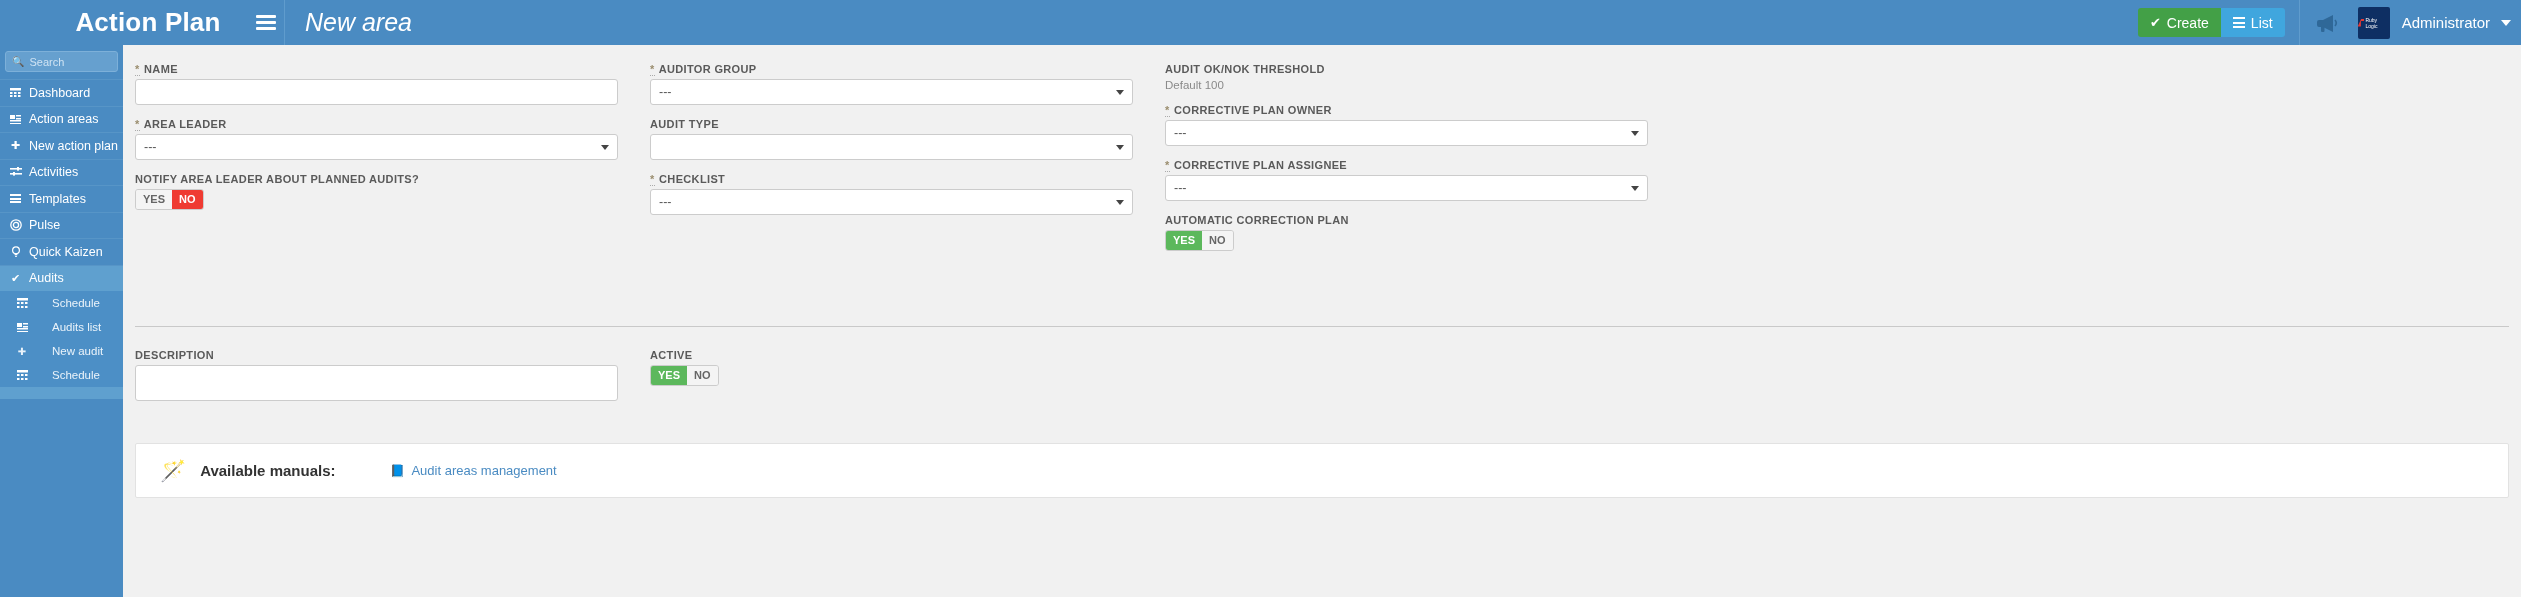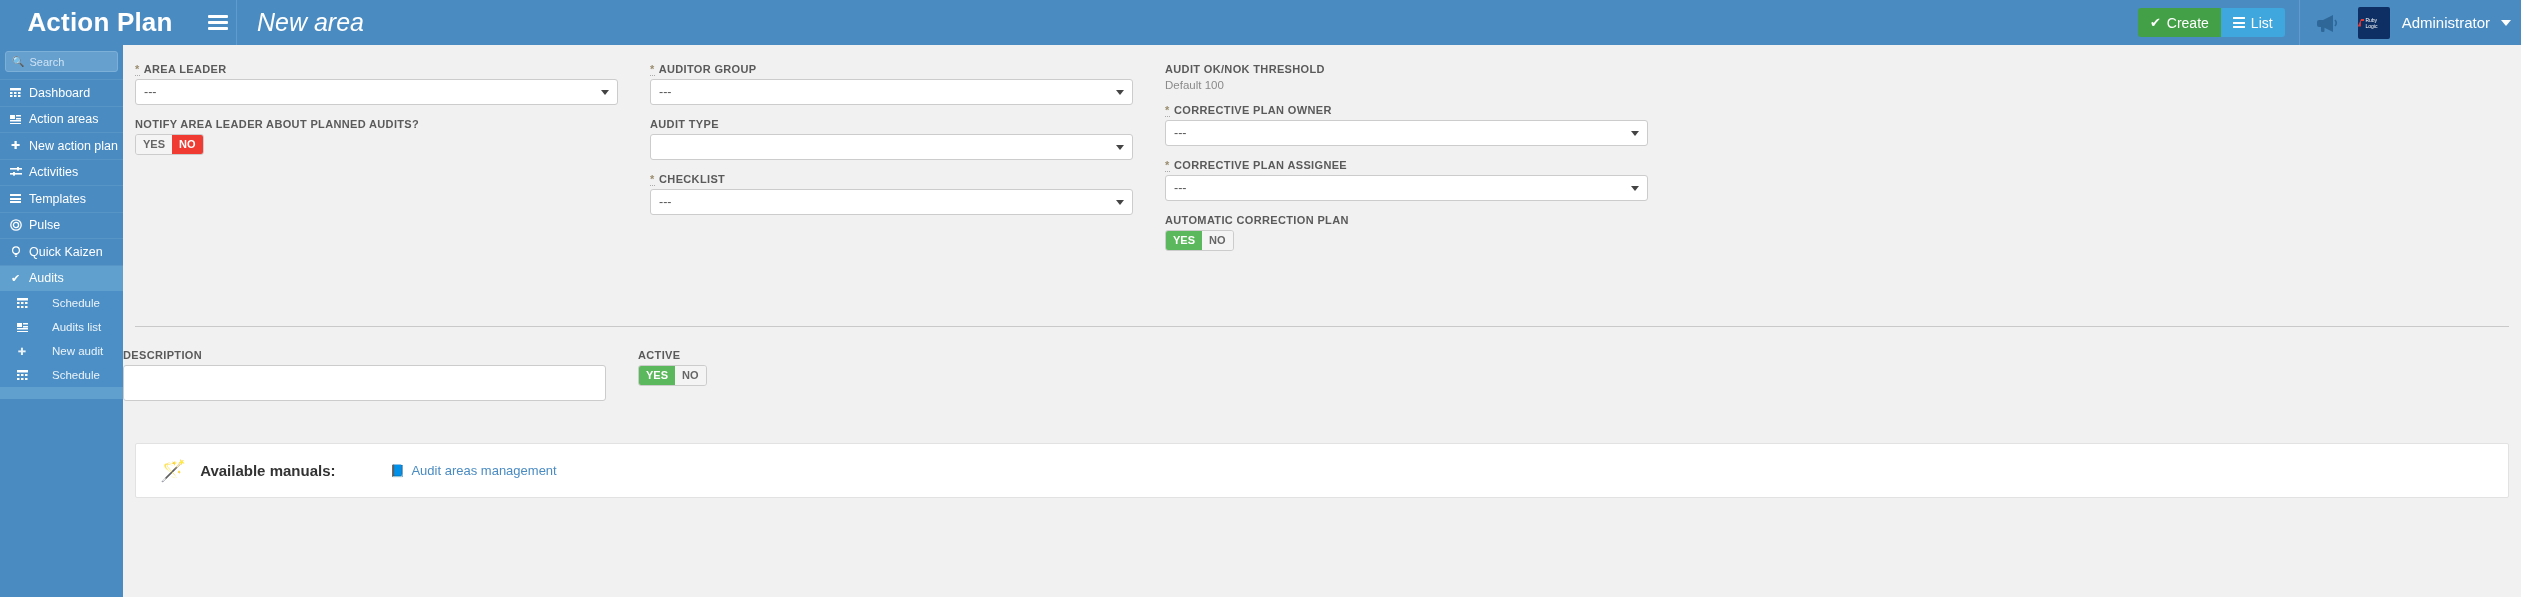--- a/index.html
+++ b/index.html
@@ -8,21 +8,21 @@
     background: #f1f1f1;
     font-family: "Liberation Sans", sans-serif;
     overflow: hidden;
   }
 
   
   .topbar {
     position: absolute; top: 0; left: 0;
     width: 2521px; height: 45px;
     background: #4a8bc2;
-    display: flex; align-items: center;
+    display: flex; align-items: center; padding-left: 48px;
   }
   .brand {
     width: 200px; height: 45px;
     display: flex; align-items: center; justify-content: center;
     color: #ffffff; font-size: 26px; font-weight: bold;
     letter-spacing: .2px;
   }
   .hamburger-btn {
     width: 36px; height: 45px;
     display: flex; align-items: center; justify-content: center;
@@ -210,21 +210,21 @@
     width: 100%; height: 36px;
     background: #ffffff; border: 1px solid #cccccc; border-radius: 3px;
     resize: none; outline: none; padding: 5px 8px;
     font-size: 12.5px; color: #555555;
     font-family: "Liberation Sans", sans-serif;
   }
   .hr {
     position: absolute; left: 12px; top: 281px;
     width: 2374px; height: 1px; background: #c9c9c9;
   }
-  .row2 { position: absolute; top: 304px; left: 0; display: flex; }
+  .row2 { position: absolute; top: 304px; left: 12px; display: flex; }
 
   
   .manuals {
     position: absolute; top: 398px; left: 12px;
     width: 2374px; height: 55px;
     background: #ffffff; border: 1px solid #e2e2e2; border-radius: 2px;
     display: flex; align-items: center; padding-left: 24px;
   }
   .wand { font-size: 21px; margin-right: 14px; line-height: 1; }
   .manuals-label { font-size: 15px; font-weight: bold; color: #333333; }
@@ -375,20 +375,27 @@
   </div>
   <div class="sidebar-tail"></div>
 </div>
 
 <div class="main">
   <div class="form-panel">
 
     <div class="cols">
 
       <div class="col">
+        <div class="field">
+          <label class="flabel">
+            <span class="req">*</span>
+            <span>NAME</span>
+          </label>
+          <input class="ctl" type="text" value="" style="">
+        </div>
 
         <div class="field">
           <label class="flabel">
             <span class="req">*</span>
             <span>AREA LEADER</span>
           </label>
           <div class="sel">
             <span>---</span>
             <span class="chev"></span>
           </div>

